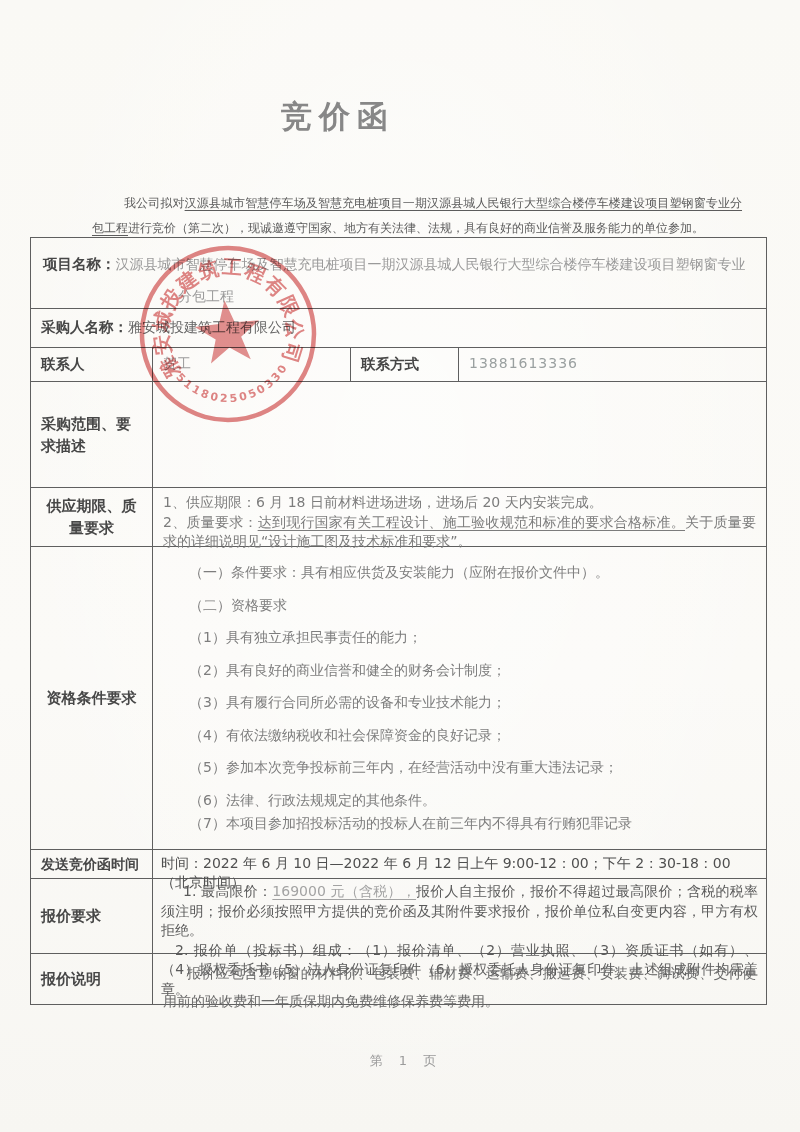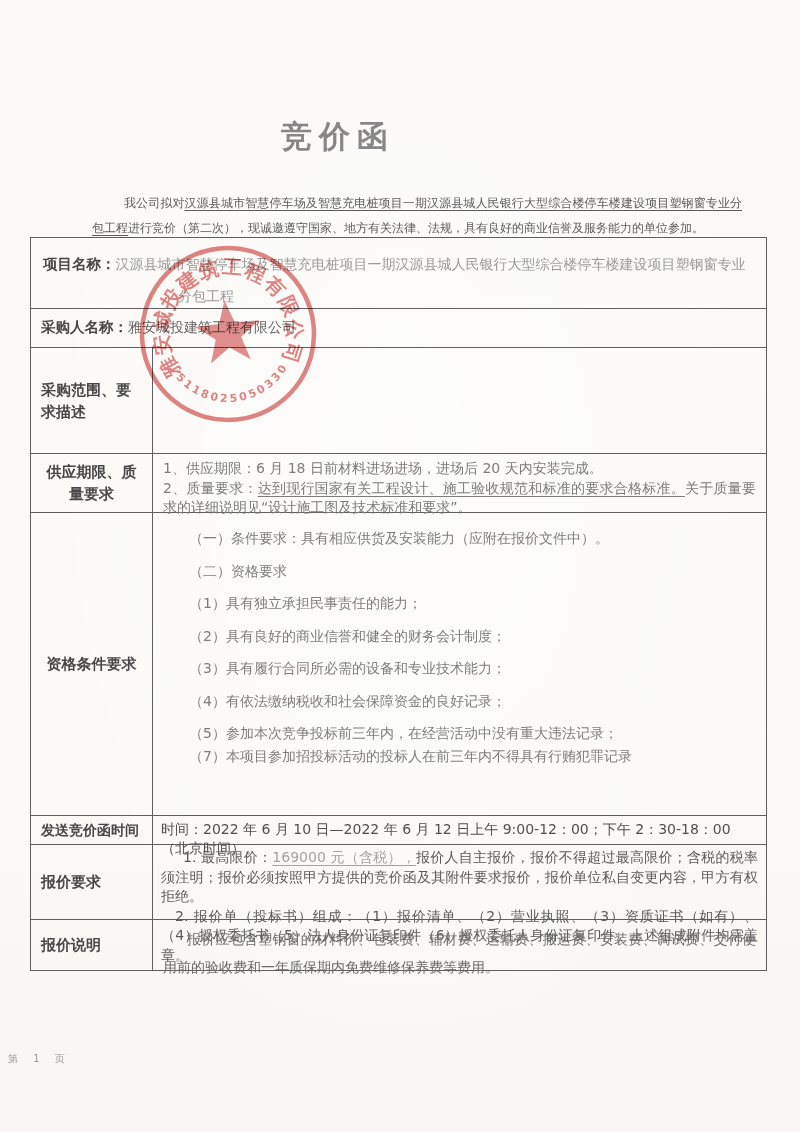--- a/index.html
+++ b/index.html
@@ -13,21 +13,21 @@
     background:var(--paper);
     color:var(--ink-mid);
   }
   .page{
     position:relative;width:800px;height:1132px;
     background:
       radial-gradient(ellipse at 50% 40%, rgba(255,255,255,.6) 0%, rgba(255,255,255,0) 70%),
       linear-gradient(180deg,#faf9f5 0%, #fbfaf7 60%, #f7f6f2 100%);
   }
   .doc-title{
-    position:absolute;top:116px;left:0;width:676px;
+    position:absolute;top:96px;left:0;width:676px;
     text-align:center;font-size:31px;font-weight:bold;
     font-family:"DejaVu Serif","Liberation Serif",serif;
     letter-spacing:7px;color:#878787;
   }
   .intro{
     position:absolute;top:153px;left:92px;width:650px;
     font-size:12px;line-height:25px;text-align:justify;
     color:#5c5c5c;text-indent:32px;margin-top:38px;
   }
   .u{ text-decoration:underline; text-underline-offset:3px; }
@@ -76,22 +76,22 @@
   .r7 .lblcell{font-size:14px;}
   .r8{height:75px;}
   .r8 .content{padding:3px 8px;line-height:19.5px;text-align:justify;color:#5a5a5a;}
   .r8 p{text-indent:22px;}
   .r8 p + p{text-indent:14px;}
   .r8 .price{color:#a3a3a3;}
   .r9{height:51px;justify-content:flex-end;}
   .r9 .content{padding:5px 10px;line-height:28px;text-align:justify;color:#6a6a6a;text-indent:24px;}
 
   .footer{
-    position:absolute;top:1052px;left:8px;width:780px;
-    font-size:10px;color:#9b9b9b;letter-spacing:6px;
+    position:absolute;top:1052px;left:16px;width:780px;text-align:center;
+    font-size:13px;color:#9b9b9b;letter-spacing:6px;
   }
 
   
   .seal{
     position:absolute;left:126px;top:232px;
     mix-blend-mode:multiply;opacity:.82;
   }
   .seal circle{stroke:var(--stamp-red);}
   .seal polygon{fill:var(--stamp-red);opacity:.92;}
   .seal text{fill:var(--stamp-red);}
@@ -114,20 +114,26 @@
         <p><span class="lbl-inline">项目名称：</span><span>汉源县城市智慧停车场及智慧充电桩项目一期汉源县城人民银行大型综合楼停车楼建设项目塑钢窗专业分包工程</span></p>
       </div>
     </div>
 
     <div class="tr r2">
       <div class="td content">
         <span class="lbl-inline">采购人名称：</span><span class="val">雅安城投建筑工程有限公司</span>
       </div>
     </div>
 
+    <div class="tr r3">
+      <div class="cell c1">联系人</div>
+      <div class="cell c2">贺工</div>
+      <div class="cell c3">联系方式</div>
+      <div class="cell c4">13881613336</div>
+    </div>
 
     <div class="tr r4">
       <div class="lblcell td">采购范围、要求描述</div>
     </div>
 
     <div class="tr r5">
       <div class="lblcell center td">供应期限、质量要求</div>
       <div class="content">
         <div>1、供应期限：6 月 18 日前材料进场进场，进场后 20 天内安装完成。</div>
         <div><span>2、质量要求：</span><span class="u">达到现行国家有关工程设计、施工验收规范和标准的要求合格标准。</span><span>关于质量要求的详细说明见“设计施工图及技术标准和要求”。</span></div>
@@ -137,20 +143,21 @@
     <div class="tr r6">
       <div class="lblcell center td">资格条件要求</div>
       <div class="content">
         <div class="item">（一）条件要求：具有相应供货及安装能力（应附在报价文件中）。</div>
         <div class="item">（二）资格要求</div>
         <div class="item">（1）具有独立承担民事责任的能力；</div>
         <div class="item">（2）具有良好的商业信誉和健全的财务会计制度；</div>
         <div class="item">（3）具有履行合同所必需的设备和专业技术能力；</div>
         <div class="item">（4）有依法缴纳税收和社会保障资金的良好记录；</div>
         <div class="item">（5）参加本次竞争投标前三年内，在经营活动中没有重大违法记录；</div>
+        <div class="item">（6）法律、行政法规规定的其他条件。</div>
         <div class="item">（7）本项目参加招投标活动的投标人在前三年内不得具有行贿犯罪记录</div>
       </div>
     </div>
 
     <div class="tr r7">
       <div class="lblcell td">发送竞价函时间</div>
       <div class="content">时间：2022 年 6 月 10 日—2022 年 6 月 12 日上午 9:00-12：00；下午 2：30-18：00（北京时间）。</div>
     </div>
 
     <div class="tr r8">

